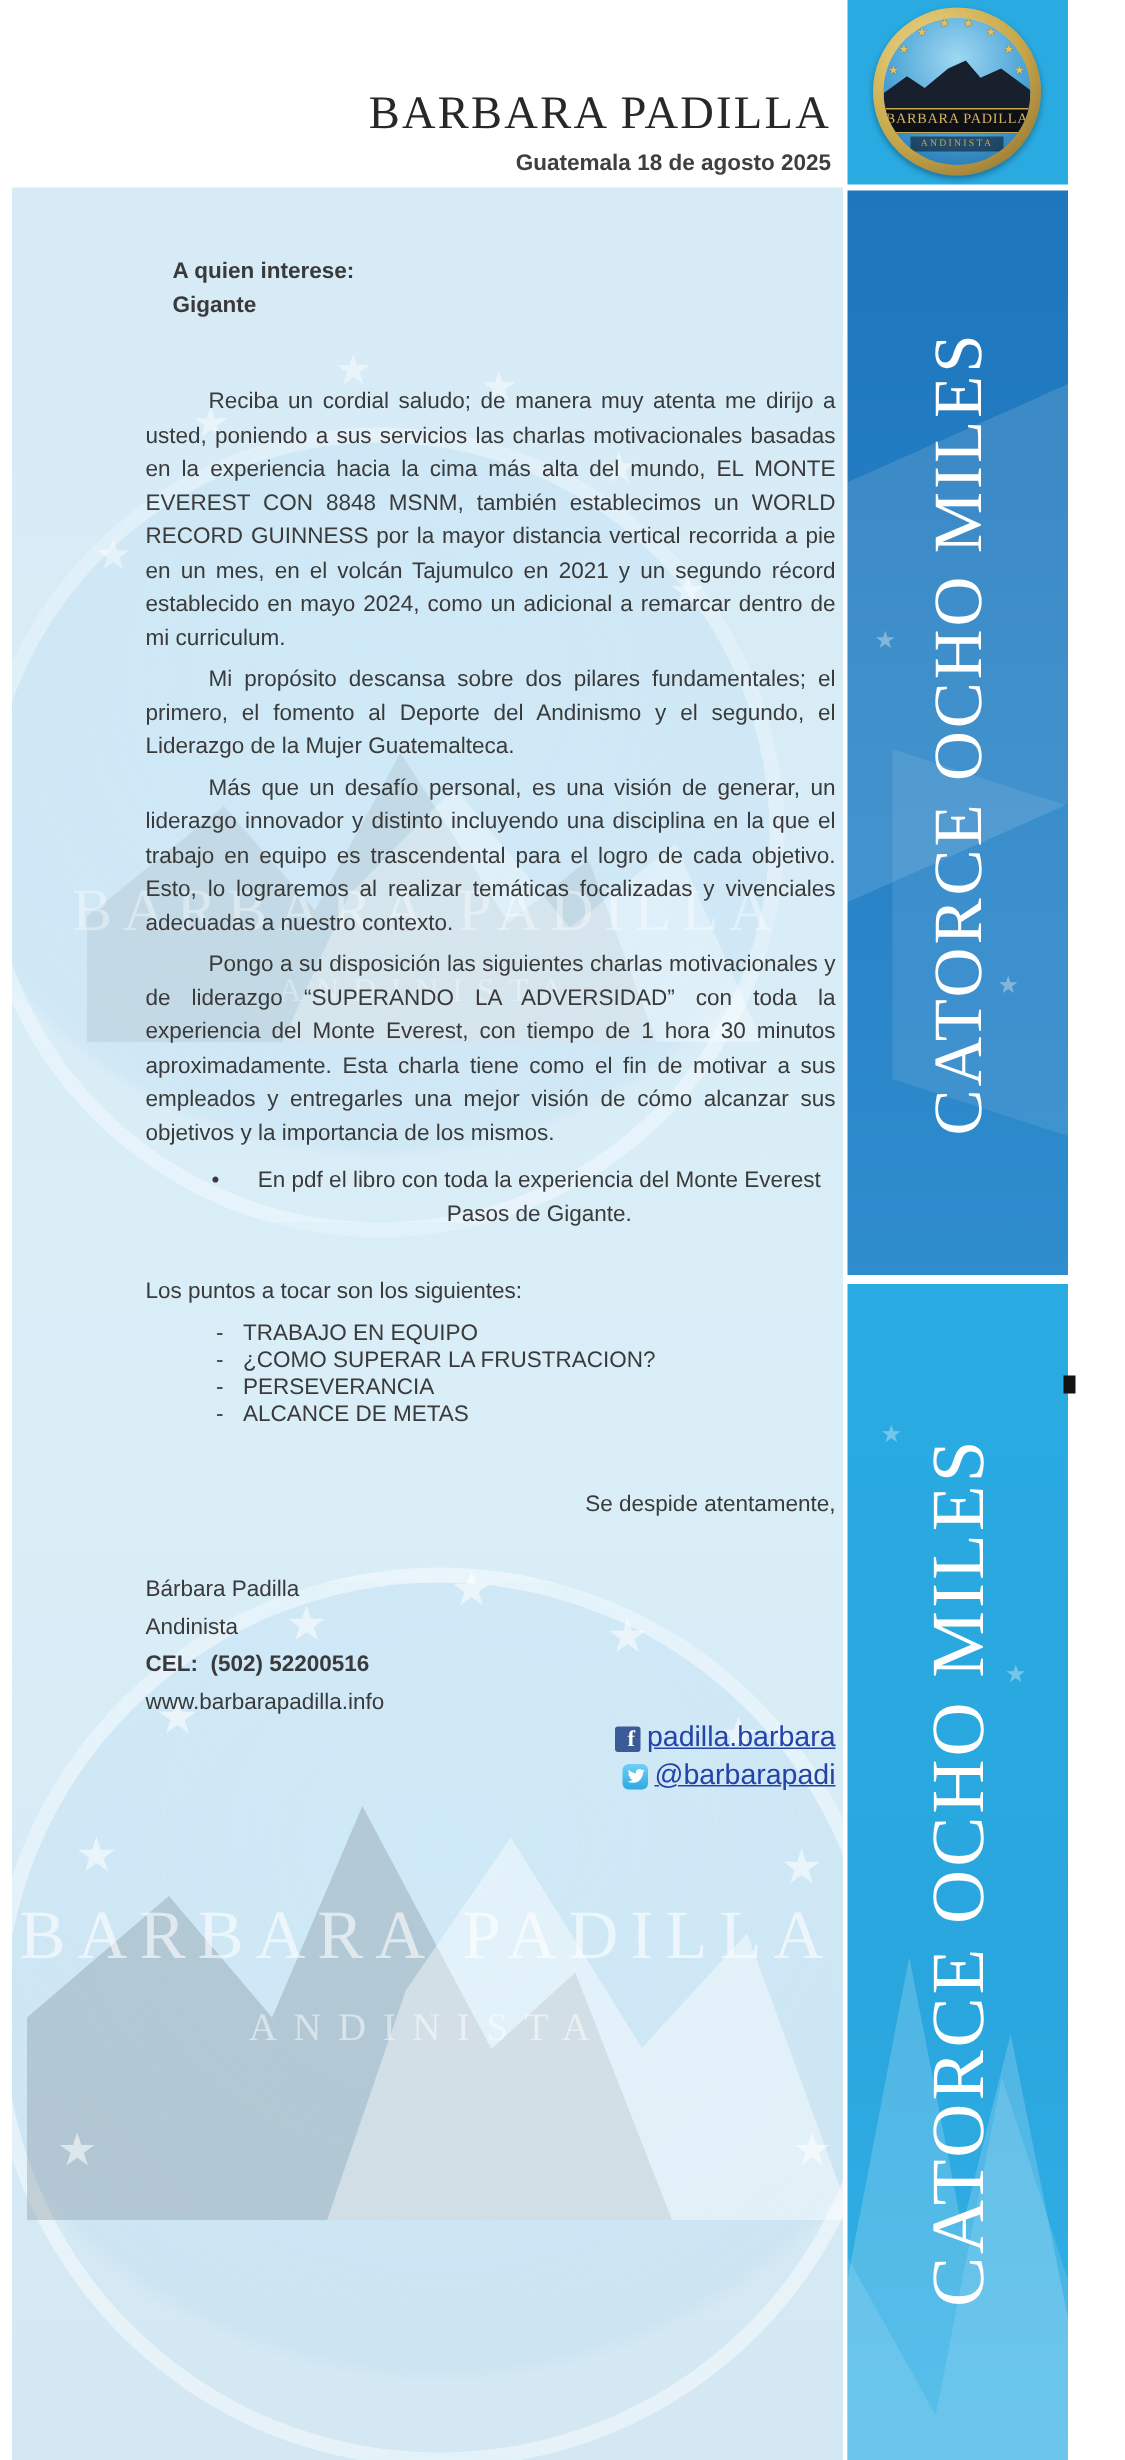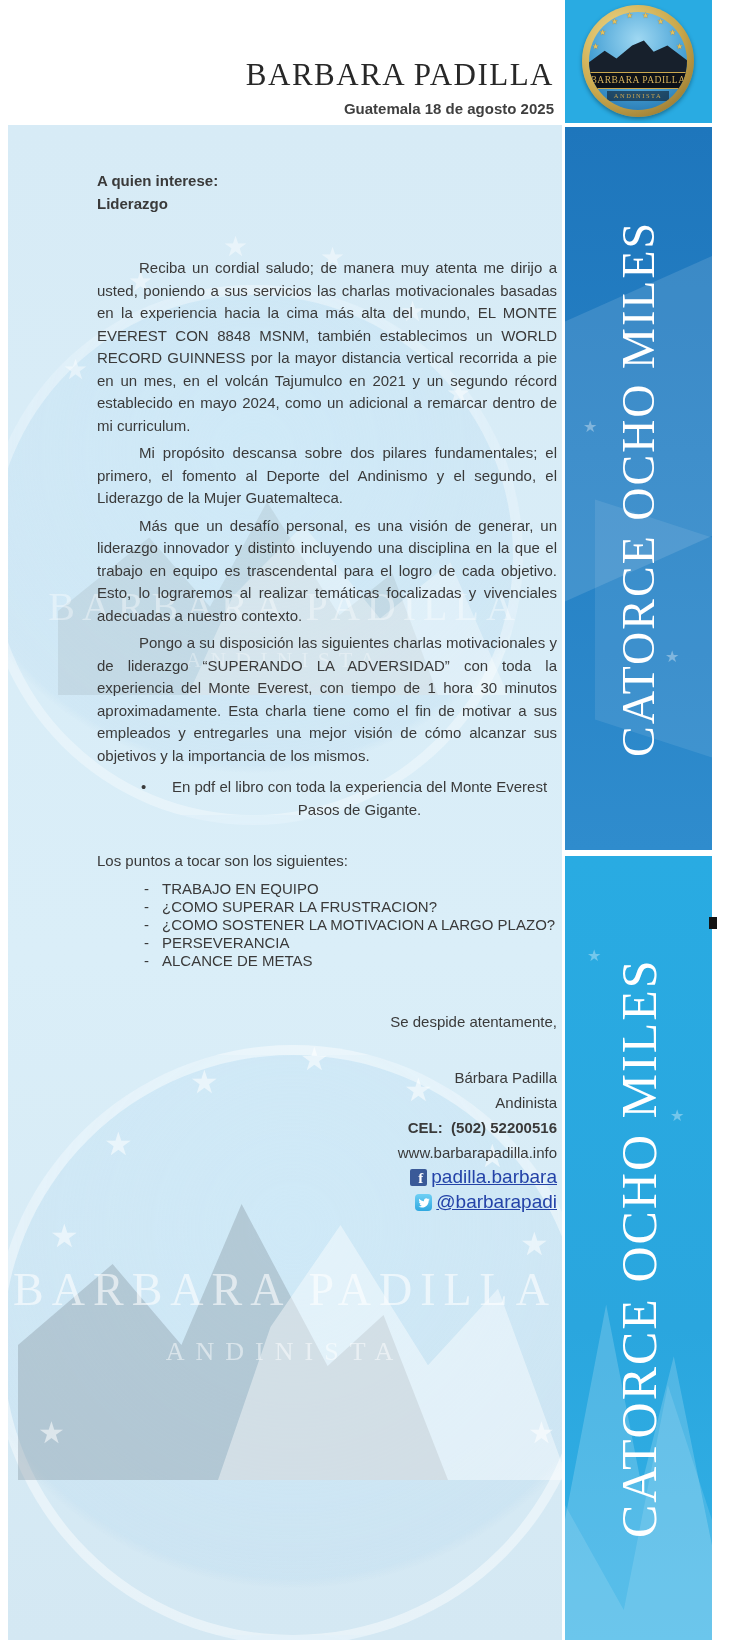--- a/index.html
+++ b/index.html
@@ -71,36 +71,36 @@
   .ghost{position:absolute;left:0;width:100%;text-align:center;font-family:"Liberation Serif",serif;
         white-space:nowrap;}
   .ghost-title-mid{top:458px;font-size:40px;letter-spacing:7px;color:rgba(255,255,255,0.38);}
   .ghost-sub-mid{top:522px;font-size:22px;letter-spacing:9px;color:rgba(255,255,255,0.32);}
   .ghost-title-bot{top:1138px;font-size:46px;letter-spacing:8px;color:rgba(255,255,255,0.60);}
   .ghost-sub-bot{top:1212px;font-size:26px;letter-spacing:11px;color:rgba(255,255,255,0.50);}
 
   
   .letter-content{position:absolute;left:89px;top:45px;width:460px;color:#3a3a3a;
         font-size:15px;line-height:22.5px;z-index:5;}
-  .salut{font-weight:bold;}
+  .salut{font-weight:bold;margin-left:18px;}
   .para{margin:0;text-align:justify;text-indent:42px;}
   .p1{margin-top:42px;}
   .p2,.p3,.p4{margin-top:5px;}
   .cost-intro{margin-top:203px;}
   .cost-detail{margin-top:10px;text-align:justify;}
   .bullet-list{margin:9px 0 0 0;padding:0;list-style:none;text-align:center;}
   .bullet-item{position:relative;padding-left:65px;}
   .bullet-item::before{content:"•";position:absolute;left:44px;top:0;}
   .topics-intro{margin-top:29px;}
   .topics-list{margin:7px 0 0 0;padding:0;list-style:none;line-height:18.2px;}
   .topic-item{position:relative;padding-left:65px;}
   .topic-item::before{content:"-";position:absolute;left:47px;top:0;}
   .closing{margin-top:40px;text-align:right;}
   .signature{margin-top:32px;}
-  .sig-line{text-align:right;line-height:25px;}
+  .sig-line{text-align:left;line-height:25px;}
   .sig-phone{white-space:pre-wrap;font-weight:bold;}
   .social-row{display:flex;justify-content:flex-end;align-items:center;height:25px;gap:4px;}
   .social-link{color:#2443a8;text-decoration:underline;font-size:19px;}
   .icon-fb{display:inline-flex;width:17px;height:17px;border-radius:2px;background:#3a5a98;
         align-items:flex-end;justify-content:center;overflow:hidden;}
   .icon-fb::before{content:"f";color:#fff;font-family:"Liberation Serif",serif;font-weight:bold;
         font-size:15px;line-height:15px;margin-right:-4px;}
   .icon-tw{display:inline-flex;width:17px;height:17px;border-radius:4px;
         background:linear-gradient(180deg,#6fd0f5,#2fa8e0);align-items:center;justify-content:center;}
 
@@ -176,37 +176,36 @@
     <span class="wm-star" style="left:396px;top:946px;font-size:32px;">★</span>
     <span class="wm-star" style="left:470px;top:1012px;font-size:32px;">★</span>
     <span class="wm-star" style="left:512px;top:1100px;font-size:32px;">★</span>
     <span class="wm-star" style="left:30px;top:1290px;font-size:30px;">★</span>
     <span class="wm-star" style="left:520px;top:1290px;font-size:30px;">★</span>
     <div class="ghost ghost-title-bot">BARBARA PADILLA</div>
     <div class="ghost ghost-sub-bot">ANDINISTA</div>
 
     <div class="letter-content">
       <div class="salut">A quien interese:</div>
-      <div class="salut">Liderazgo</div>
+      <div class="salut">Gigante</div>
 
       <p class="para p1">Reciba un cordial saludo; de manera muy atenta me dirijo a usted, poniendo a sus servicios las charlas motivacionales basadas en la experiencia hacia la cima más alta del mundo, EL MONTE EVEREST CON 8848 MSNM, también establecimos un WORLD RECORD GUINNESS por la mayor distancia vertical recorrida a pie en un mes, en el volcán Tajumulco en 2021 y un segundo récord establecido en mayo 2024, como un adicional a remarcar dentro de mi curriculum.</p>
       <p class="para p2">Mi propósito descansa sobre dos pilares fundamentales; el primero, el fomento al Deporte del Andinismo y el segundo, el Liderazgo de la Mujer Guatemalteca.</p>
       <p class="para p3">Más que un desafío personal, es una visión de generar, un liderazgo innovador y distinto incluyendo una disciplina en la que el trabajo en equipo es trascendental para el logro de cada objetivo. Esto, lo lograremos al realizar temáticas focalizadas y vivenciales adecuadas a nuestro contexto.</p>
       <p class="para p4">Pongo a su disposición las siguientes charlas motivacionales y de liderazgo “SUPERANDO LA ADVERSIDAD” con toda la experiencia del Monte Everest, con tiempo de 1 hora 30 minutos aproximadamente. Esta charla tiene como el fin de motivar a sus empleados y entregarles una mejor visión de cómo alcanzar sus objetivos y la importancia de los mismos.</p>
 
 
       <ul class="bullet-list">
         <li class="bullet-item">En pdf el libro con toda la experiencia del Monte Everest Pasos de Gigante.</li>
       </ul>
 
       <div class="topics-intro">Los puntos a tocar son los siguientes:</div>
       <ul class="topics-list">
         <li class="topic-item">TRABAJO EN EQUIPO</li>
         <li class="topic-item">¿COMO SUPERAR LA FRUSTRACION?</li>
-        <li class="topic-item">¿COMO SOSTENER LA MOTIVACION A LARGO PLAZO?</li>
         <li class="topic-item">PERSEVERANCIA</li>
         <li class="topic-item">ALCANCE DE METAS</li>
       </ul>
 
       <div class="closing">Se despide atentamente,</div>
 
       <div class="signature">
         <div class="sig-line">Bárbara Padilla</div>
         <div class="sig-line">Andinista</div>
         <div class="sig-line sig-phone">CEL:  (502) 52200516</div>

